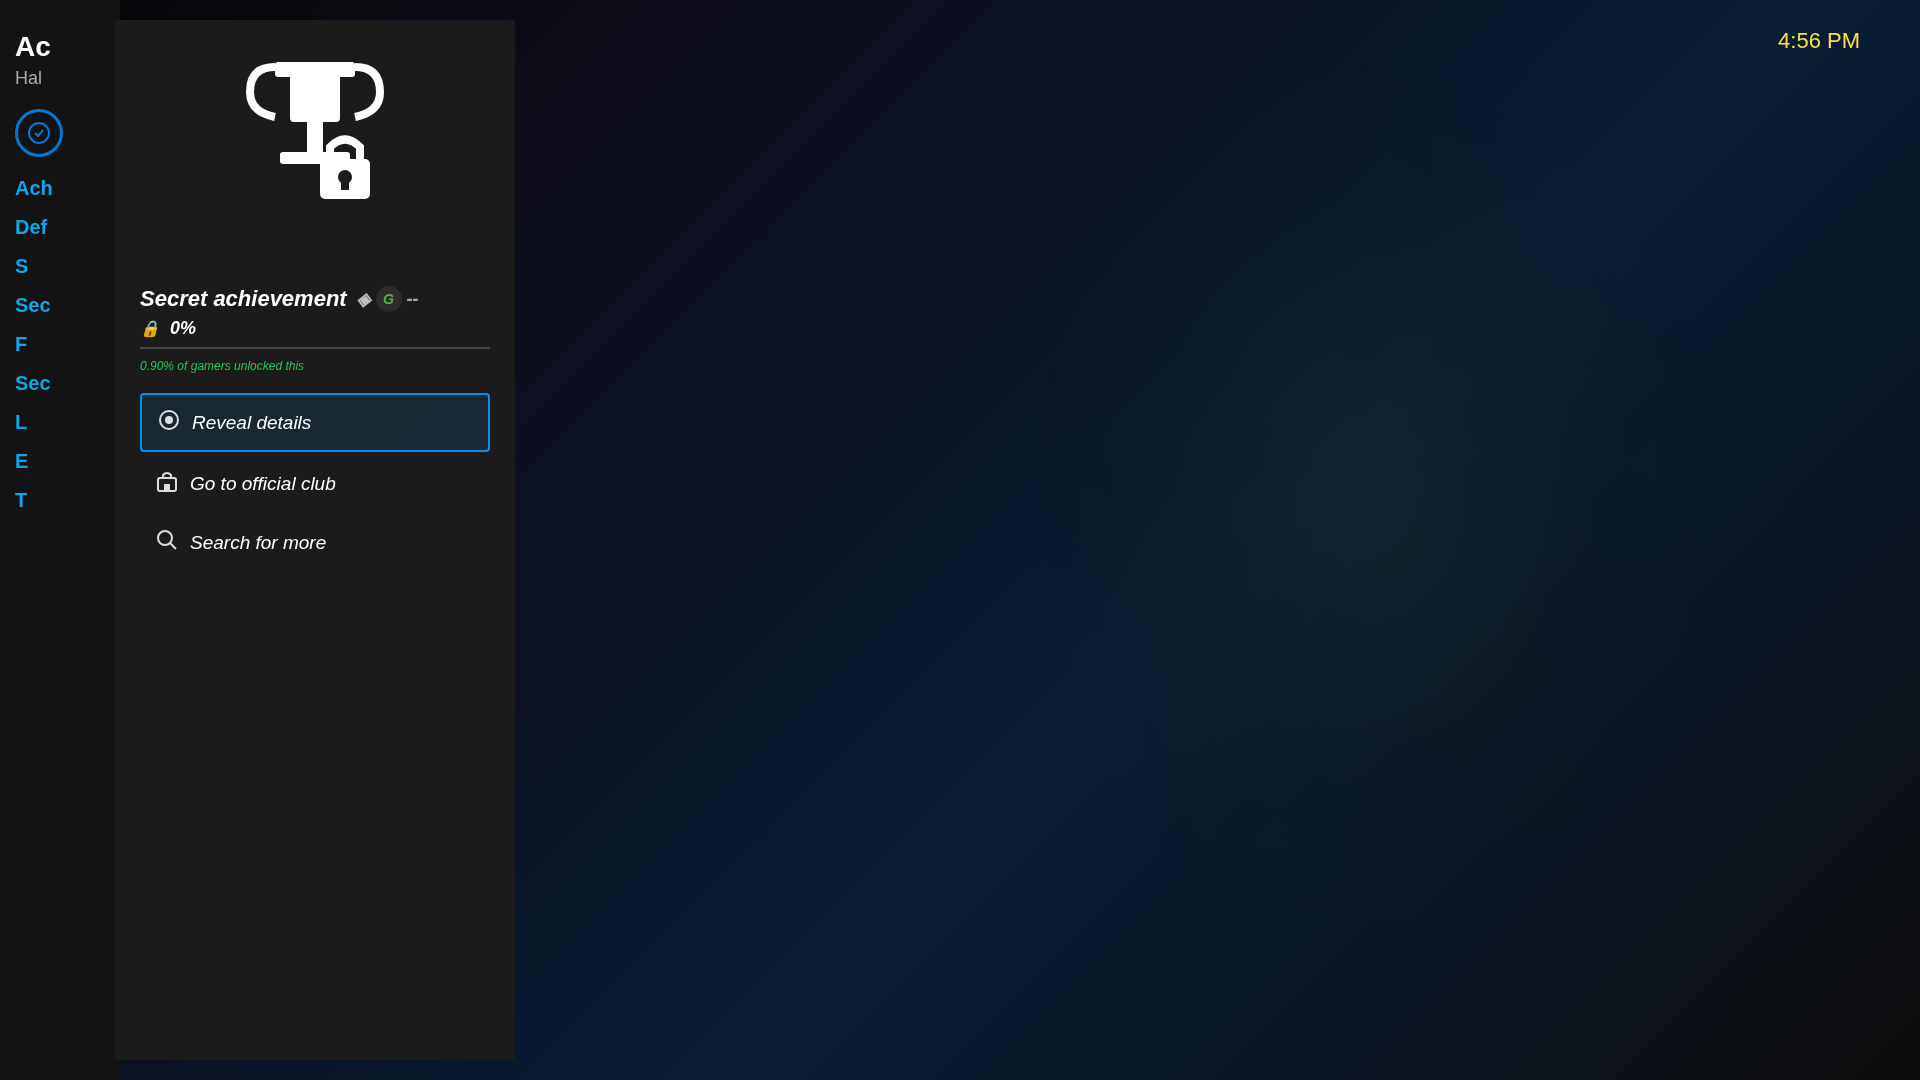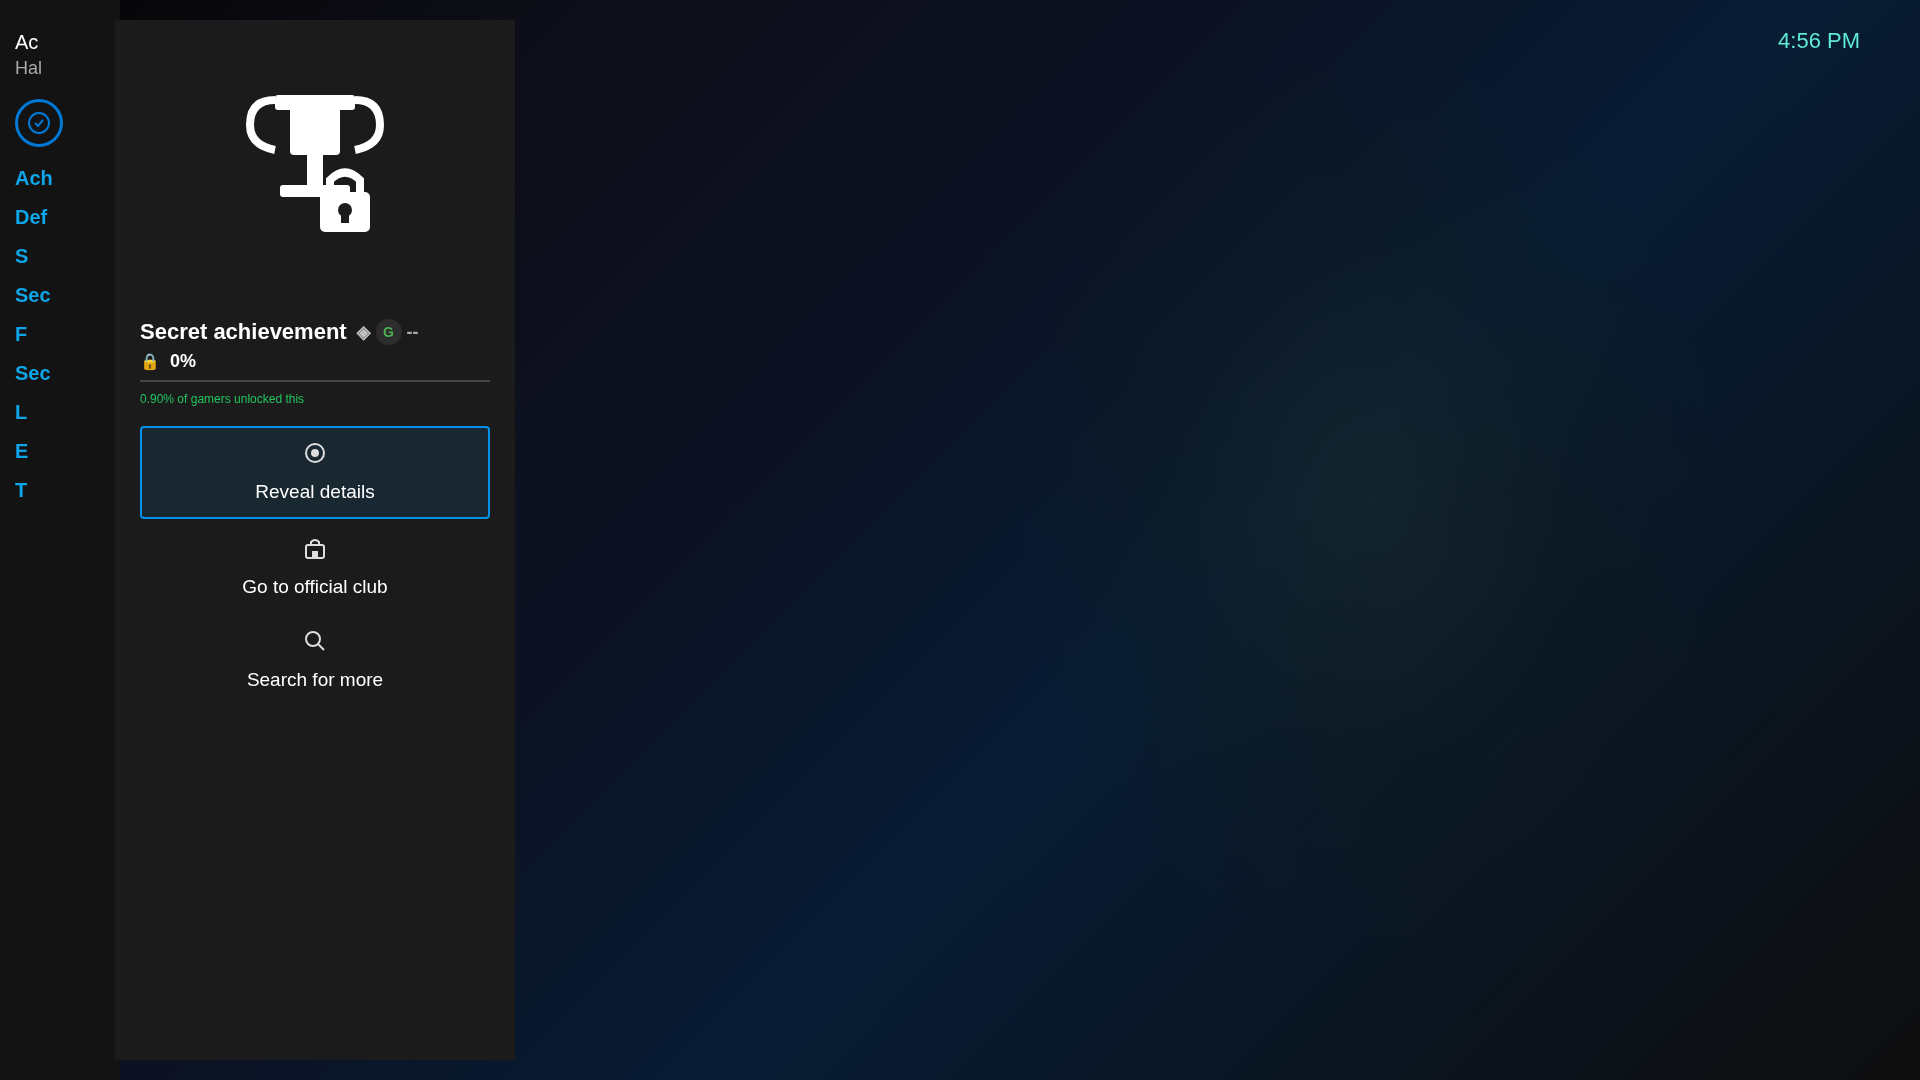--- a/index.html
+++ b/index.html
@@ -46,22 +46,22 @@
       top: 0;
       width: 120px;
       height: 100%;
       background: rgba(20,20,20,0.95);
       z-index: 10;
       padding: 30px 15px;
     }
 
     .sidebar-title {
       color: #ffffff;
-      font-size: 20px;
-      font-weight: 400;
+      font-size: 28px;
+      font-weight: 700;
       line-height: 1.2;
       margin-bottom: 4px;
     }
 
     .sidebar-subtitle {
       color: #aaaaaa;
       font-size: 18px;
     }
 
     .sidebar-icon-circle {
@@ -88,21 +88,22 @@
 
     
     .main-panel {
       position: absolute;
       left: 115px;
       top: 20px;
       width: 400px;
       height: 1040px;
       background: rgba(28,28,28,0.97);
       z-index: 20;
-      padding: 45px 25px;
+      padding: 12px 25px;
+      font-style: italic;
     }
 
     
     .achievement-icon-area {
       display: flex;
       justify-content: center;
       align-items: center;
       margin: 20px 0 30px 0;
     }
 
@@ -195,21 +196,20 @@
     .menu-item {
       display: flex;
       align-items: center;
       gap: 12px;
       padding: 14px 16px;
       border-radius: 4px;
       color: #ffffff;
       font-size: 19px;
       cursor: pointer;
       margin-bottom: 4px;
-      flex-direction: column;
     }
 
     .menu-item.selected {
       border: 2px solid #0091ea;
       background: rgba(0, 145, 234, 0.1);
     }
 
     .menu-item:not(.selected) {
       background: transparent;
       gap: 12px;
@@ -219,21 +219,21 @@
       color: #dddddd;
       font-size: 20px;
       flex-shrink: 0;
     }
 
     
     .time-display {
       position: absolute;
       top: 28px;
       right: 60px;
-      color: #5eead4;
+      color: #fde047;
       font-size: 22px;
       z-index: 30;
       font-weight: 400;
     }
   </style>
 </head>
 <body>
 
 <div class="background"></div>
 <div class="bg-figure"></div>

